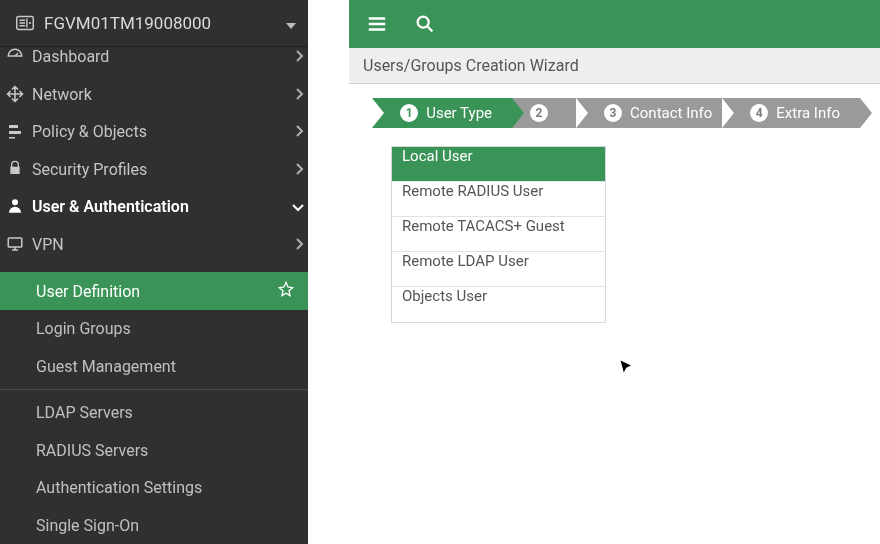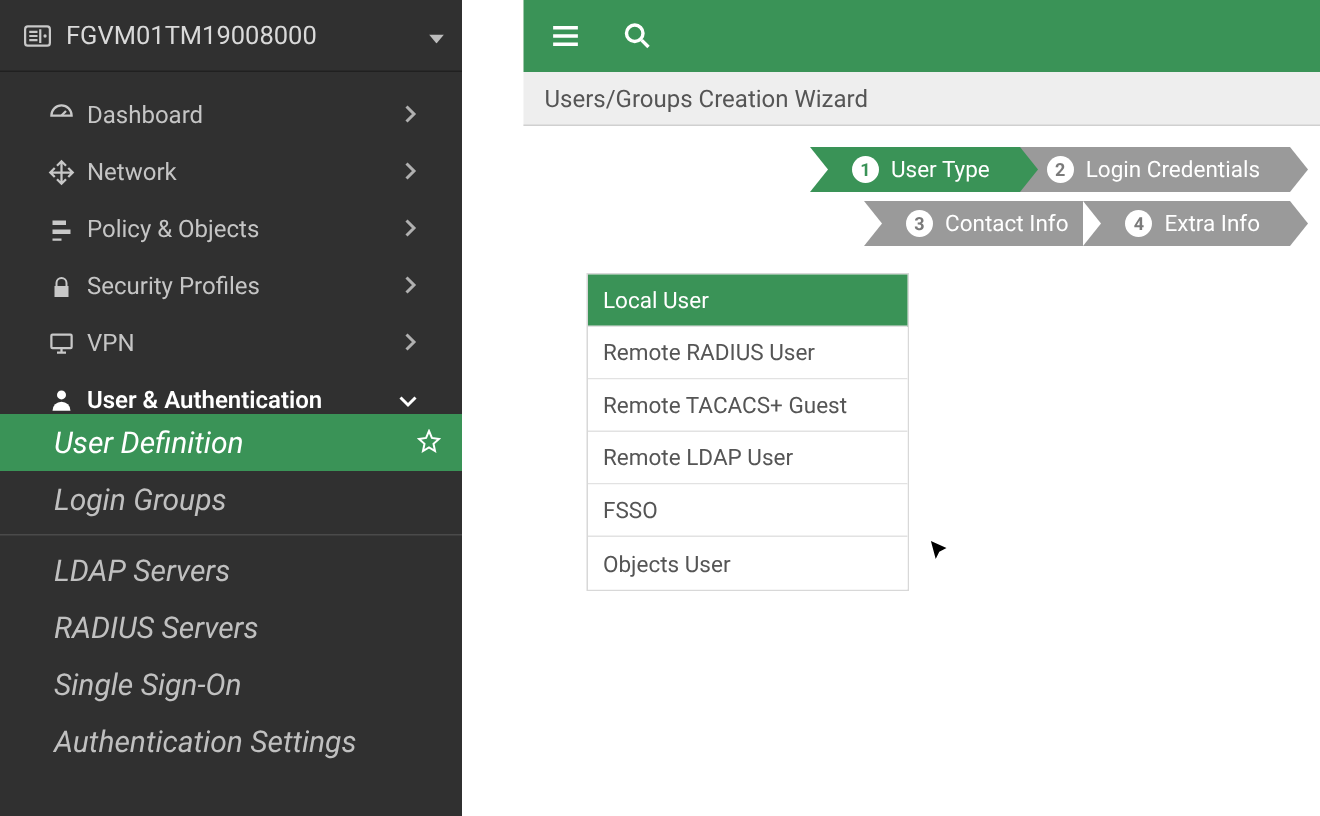--- a/index.html
+++ b/index.html
@@ -5,28 +5,28 @@
   * { box-sizing: border-box; margin: 0; padding: 0; }
   html, body { width: 880px; height: 544px; font-family: -apple-system, BlinkMacSystemFont, "Segoe UI", Roboto, "Helvetica Neue", Arial, sans-serif; overflow: hidden; }
   body { display: flex; }
 
   .sidebar { width: 308px; background: #303030; color: #c5c5c5; display: flex; flex-direction: column; }
   .sb-header { display: flex; align-items: center; height: 48px; padding: 0 12px 0 14px; border-bottom: 1px solid #202020; }
   .sb-header .logo { width: 22px; height: 22px; margin-right: 8px; color: #c8c8c8; }
   .sb-header .devname { flex: 1; font-size: 17px; color: #d9d9d9; }
   .sb-header .caret { color: #bdbdbd; }
 
-  .sb-item { display: flex; align-items: flex-end; height: 38px; padding: 0 30px; font-size: 16px; cursor: pointer; }
+  .sb-item { display: flex; align-items: flex-start; height: 38px; padding: 0 4px; font-size: 16px; cursor: pointer; }
   .sb-item .icon { width: 22px; display: inline-flex; align-items: center; justify-content: center; margin-right: 6px; color: #c8c8c8; }
   .sb-item .label { flex: 1; }
   .sb-item .chev { color: #b0b0b0; }
   .sb-item.open .label { color: #fff; font-weight: 600; }
   .sb-item.open .icon { color: #fff; }
 
-  .sb-sub { display: flex; align-items: center; height: 38px; padding: 0 14px 0 36px; font-size: 20px; color: #c0c0c0; cursor: pointer; font-style: italic; }
+  .sb-sub { display: flex; align-items: center; height: 38px; padding: 0 14px 0 36px; font-size: 16px; color: #c0c0c0; cursor: pointer; }
   .sb-sub .sublabel { flex: 1; }
   .sb-sub.active { background: #3a9357; color: #fff; }
   .sb-sub .star { color: #fff; }
   .sb-divider { height: 1px; background: #4a4a4a; margin: 4px 0; }
 
   .main { flex: 1; display: flex; flex-direction: column; background: #fff; margin-left: 41px; }
   .topbar { height: 48px; background: #3a9357; display: flex; align-items: center; padding: 0 14px; gap: 20px; color: #fff; }
   .topbar .tb-btn { display: inline-flex; align-items: center; justify-content: center; width: 28px; height: 28px; cursor: pointer; }
   .pagetitle { height: 36px; background: #eeeeee; border-bottom: 1px solid #d0d0d0; display: flex; align-items: center; padding: 0 14px; font-size: 16px; color: #555; }
 
@@ -37,21 +37,21 @@
   .step.active { background: #3a9357; z-index: 2; }
   .step::before, .step::after { content: ""; position: absolute; top: 0; width: 0; height: 0; border-top: 15px solid transparent; border-bottom: 15px solid transparent; }
   .step::before { left: 0; border-left: 12px solid #fff; }
   .step::after { right: -12px; border-left: 12px solid #9a9a9a; }
   .step.active::after { border-left-color: #3a9357; }
   .step .num { display: inline-flex; width: 18px; height: 18px; border-radius: 50%; background: #fff; color: #7a7a7a; align-items: center; justify-content: center; font-size: 12px; font-weight: 700; margin-right: 8px; }
   .step.active .num { color: #3a9357; }
   .steps-row { display: flex; }
 
   .opt-table { width: 215px; border: 1px solid #d8d8d8; margin-left: 22px; }
-  .opt { height: 35px; display: flex; align-items: center; padding: 12px 10px; font-size: 15px; color: #555; border-bottom: 1px solid #e2e2e2; cursor: pointer; background: #fff; }
+  .opt { height: 35px; display: flex; padding: 0 10px; font-size: 15px; color: #555; border-bottom: 1px solid #e2e2e2; cursor: pointer; background: #fff; }
   .opt:last-child { border-bottom: none; }
   .opt.selected { background: #3a9357; color: #fff; }
 
   .cursor-ptr { position: absolute; }
 </style>
 </head>
 <body>
 
 <div class="sidebar">
   <div class="sb-header">
@@ -113,69 +113,72 @@
       <svg viewBox="0 0 24 24" width="16" height="16" fill="currentColor">
           <path d="M6 10V7a6 6 0 0 1 12 0v3h1v11H5V10h1zm2 0h8V7a4 4 0 0 0-8 0v3z"></path>
         </svg>
     </span>
     <span class="label">Security Profiles</span>
     <span class="chev"><svg viewBox="0 0 8 12" width="8" height="12">
           <path d="M1 1l5 5-5 5" fill="none" stroke="currentColor" stroke-width="2"></path>
         </svg></span>
   </div>
 
+  <div class="sb-item open">
+    <span class="icon">
+      <svg viewBox="0 0 24 24" width="18" height="18" fill="currentColor">
+          <circle cx="12" cy="7" r="4"></circle>
+          <path d="M4 21a8 8 0 0 1 16 0z"></path>
+        </svg>
+    </span>
+    <span class="label">User &amp; Authentication</span>
+    <span class="chev"><svg viewBox="0 0 12 8" width="12" height="8">
+          <path d="M1 1l5 5 5-5" fill="none" stroke="#fff" stroke-width="2"></path>
+        </svg></span>
+  </div>
+
   <div class="sb-item">
     <span class="icon">
       <svg viewBox="0 0 24 24" width="18" height="18" fill="none" stroke="currentColor" stroke-width="2">
           <rect x="3" y="4" width="18" height="12" rx="1"></rect>
           <path d="M8 20h8M12 16v4"></path>
         </svg>
     </span>
     <span class="label">VPN</span>
     <span class="chev"><svg viewBox="0 0 8 12" width="8" height="12">
           <path d="M1 1l5 5-5 5" fill="none" stroke="currentColor" stroke-width="2"></path>
-        </svg></span>
-  </div>
-
-  <div class="sb-item open">
-    <span class="icon">
-      <svg viewBox="0 0 24 24" width="18" height="18" fill="currentColor">
-          <circle cx="12" cy="7" r="4"></circle>
-          <path d="M4 21a8 8 0 0 1 16 0z"></path>
-        </svg>
-    </span>
-    <span class="label">User &amp; Authentication</span>
-    <span class="chev"><svg viewBox="0 0 12 8" width="12" height="8">
-          <path d="M1 1l5 5 5-5" fill="none" stroke="#fff" stroke-width="2"></path>
         </svg></span>
   </div>
 
   <div class="sb-sub active">
     <span class="sublabel">User Definition</span>
     <span class="star">
       <svg viewBox="0 0 24 24" width="16" height="16" fill="none" stroke="currentColor" stroke-width="2">
           <path d="M12 2l2.9 6.9L22 10l-5.5 4.8L18 22l-6-3.6L6 22l1.5-7.2L2 10l7.1-1.1z"></path>
         </svg>
     </span>
   </div>
   <div class="sb-sub">
     <span class="sublabel">Login Groups</span>
   </div>
+  <div class="sb-sub">
+    <span class="sublabel">Guest Management</span>
+  </div>
   <div class="sb-divider"></div>
   <div class="sb-sub">
     <span class="sublabel">LDAP Servers</span>
   </div>
   <div class="sb-sub">
     <span class="sublabel">RADIUS Servers</span>
   </div>
   <div class="sb-sub">
+    <span class="sublabel">Authentication Settings</span>
+  </div>
+  <div class="sb-sub">
     <span class="sublabel">Single Sign-On</span>
-  </div>
-  <div class="sb-sub">
-    <span class="sublabel">Authentication Settings</span>
   </div>
 </div>
 
 <div class="main">
   <div class="topbar">
     <span class="tb-btn">
       <svg viewBox="0 0 24 24" width="22" height="22" fill="none" stroke="currentColor" stroke-width="2.5">
           <path d="M3 6h18M3 12h18M3 18h18"></path>
         </svg>
     </span>
@@ -193,21 +196,20 @@
 
   <div class="content">
     <div class="steps">
       <div class="steps-row">
         <div class="step active">
           <span class="num">1</span>
           <span>User Type</span>
         </div>
         <div class="step">
           <span class="num">2</span>
-          <span>Login Credentials</span>
         </div>
       </div>
       <div class="steps-row">
         <div class="step">
           <span class="num">3</span>
           <span>Contact Info</span>
         </div>
         <div class="step">
           <span class="num">4</span>
           <span>Extra Info</span>
@@ -222,23 +224,20 @@
       <div class="opt">
         <span>Remote RADIUS User</span>
       </div>
       <div class="opt">
         <span>Remote TACACS+ Guest</span>
       </div>
       <div class="opt">
         <span>Remote LDAP User</span>
       </div>
       <div class="opt">
-        <span>FSSO</span>
-      </div>
-      <div class="opt">
         <span>Objects User</span>
       </div>
     </div>
 
     <span class="cursor-ptr" style="left:270px; top:275px;">
       <svg viewBox="0 0 20 20" width="16" height="16">
           <path d="M2 2l4 15 3-6 6-3z" fill="#000"></path>
         </svg>
     </span>
   </div>

